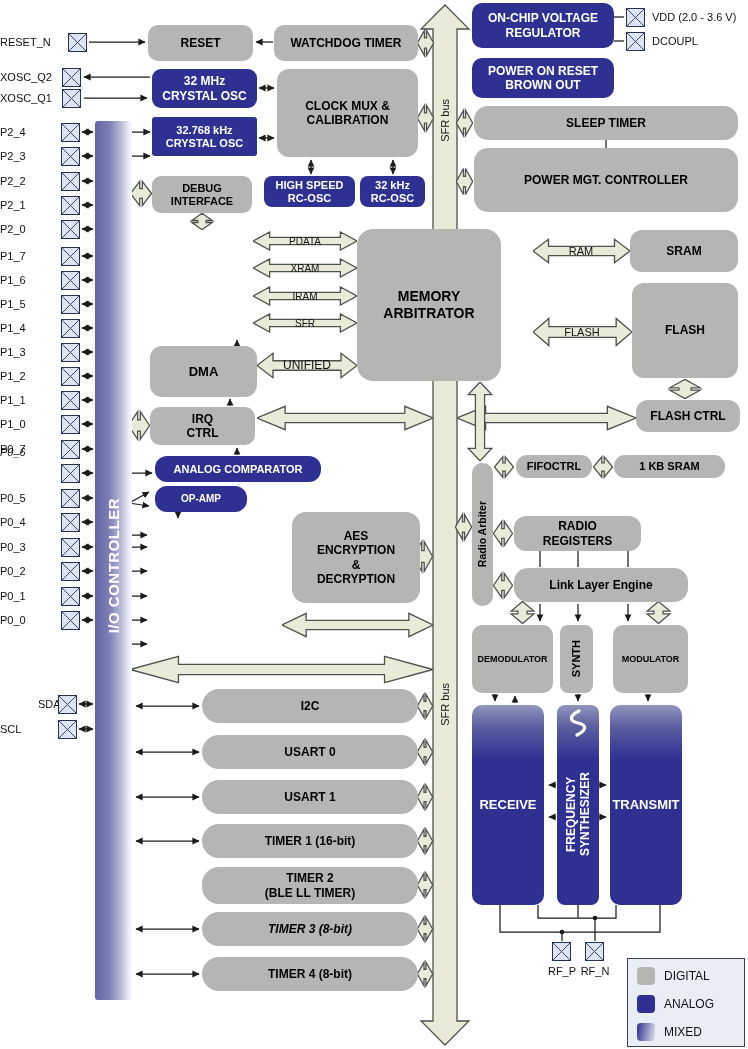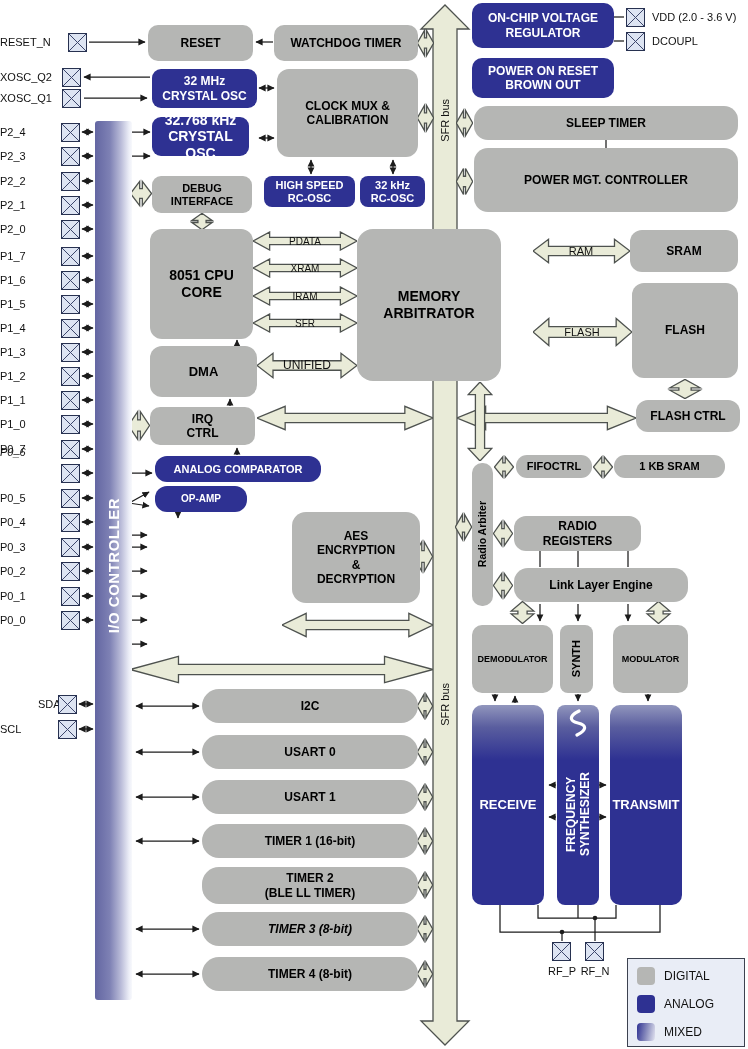--- a/index.html
+++ b/index.html
@@ -203,30 +203,28 @@
   <div class="blk navy" style="left:472px;top:3px;width:142px;height:45px;border-radius:10px;font-size:12px"><span>ON-CHIP VOLTAGE
 REGULATOR</span></div>
   <div class="blk navy" style="left:472px;top:58px;width:142px;height:40px;border-radius:10px;font-size:12px"><span>POWER ON RESET
 BROWN OUT</span></div>
   <div class="blk" style="left:474px;top:106px;width:264px;height:34px;border-radius:14px;font-size:12px"><span>SLEEP TIMER</span></div>
   <div class="blk" style="left:474px;top:148px;width:264px;height:64px;border-radius:14px;font-size:12px"><span>POWER MGT. CONTROLLER</span></div>
   <div class="blk navy" style="left:152px;top:69px;width:105px;height:39px;border-radius:9px;font-size:12px"><span>32 MHz
 CRYSTAL OSC</span></div>
   <div class="blk" style="left:277px;top:69px;width:141px;height:88px;border-radius:12px;font-size:12px"><span>CLOCK MUX &amp;
 CALIBRATION</span></div>
-  <div class="blk navy" style="left:152px;top:117px;width:97px;height:39px;border-radius:9px;font-size:14px"><span>32.768 kHz
+  <div class="blk navy" style="left:152px;top:117px;width:105px;height:39px;border-radius:3px;font-size:11px"><span>32.768 kHz
 CRYSTAL OSC</span></div>
   <div class="blk" style="left:152px;top:176px;width:100px;height:37px;border-radius:9px;font-size:11px"><span>DEBUG
 INTERFACE</span></div>
   <div class="blk navy" style="left:264px;top:176px;width:91px;height:31px;border-radius:8px;font-size:11px"><span>HIGH SPEED
 RC-OSC</span></div>
   <div class="blk navy" style="left:360px;top:176px;width:65px;height:31px;border-radius:8px;font-size:11px"><span>32 kHz
 RC-OSC</span></div>
-  <div class="blk" style="left:150px;top:229px;width:103px;height:110px;border-radius:12px;font-size:14px"><span>8051 CPU
-CORE</span></div>
   <div class="blk" style="left:357px;top:229px;width:144px;height:152px;border-radius:16px;font-size:14px"><span>MEMORY
 ARBITRATOR</span></div>
   <div class="blk" style="left:630px;top:230px;width:108px;height:42px;border-radius:12px;font-size:12px"><span>SRAM</span></div>
   <div class="blk" style="left:632px;top:283px;width:106px;height:95px;border-radius:12px;font-size:12px"><span>FLASH</span></div>
   <div class="blk" style="left:636px;top:400px;width:104px;height:32px;border-radius:12px;font-size:12px"><span>FLASH CTRL</span></div>
   <div class="blk" style="left:516px;top:455px;width:76px;height:23px;border-radius:11px;font-size:11px"><span>FIFOCTRL</span></div>
   <div class="blk" style="left:614px;top:455px;width:111px;height:23px;border-radius:11px;font-size:11px"><span>1 KB SRAM</span></div>
   <div class="blk" style="left:150px;top:346px;width:107px;height:51px;border-radius:12px;font-size:13px"><span>DMA</span></div>
   <div class="blk" style="left:150px;top:407px;width:105px;height:38px;border-radius:10px;font-size:12px"><span>IRQ
 CTRL</span></div>

